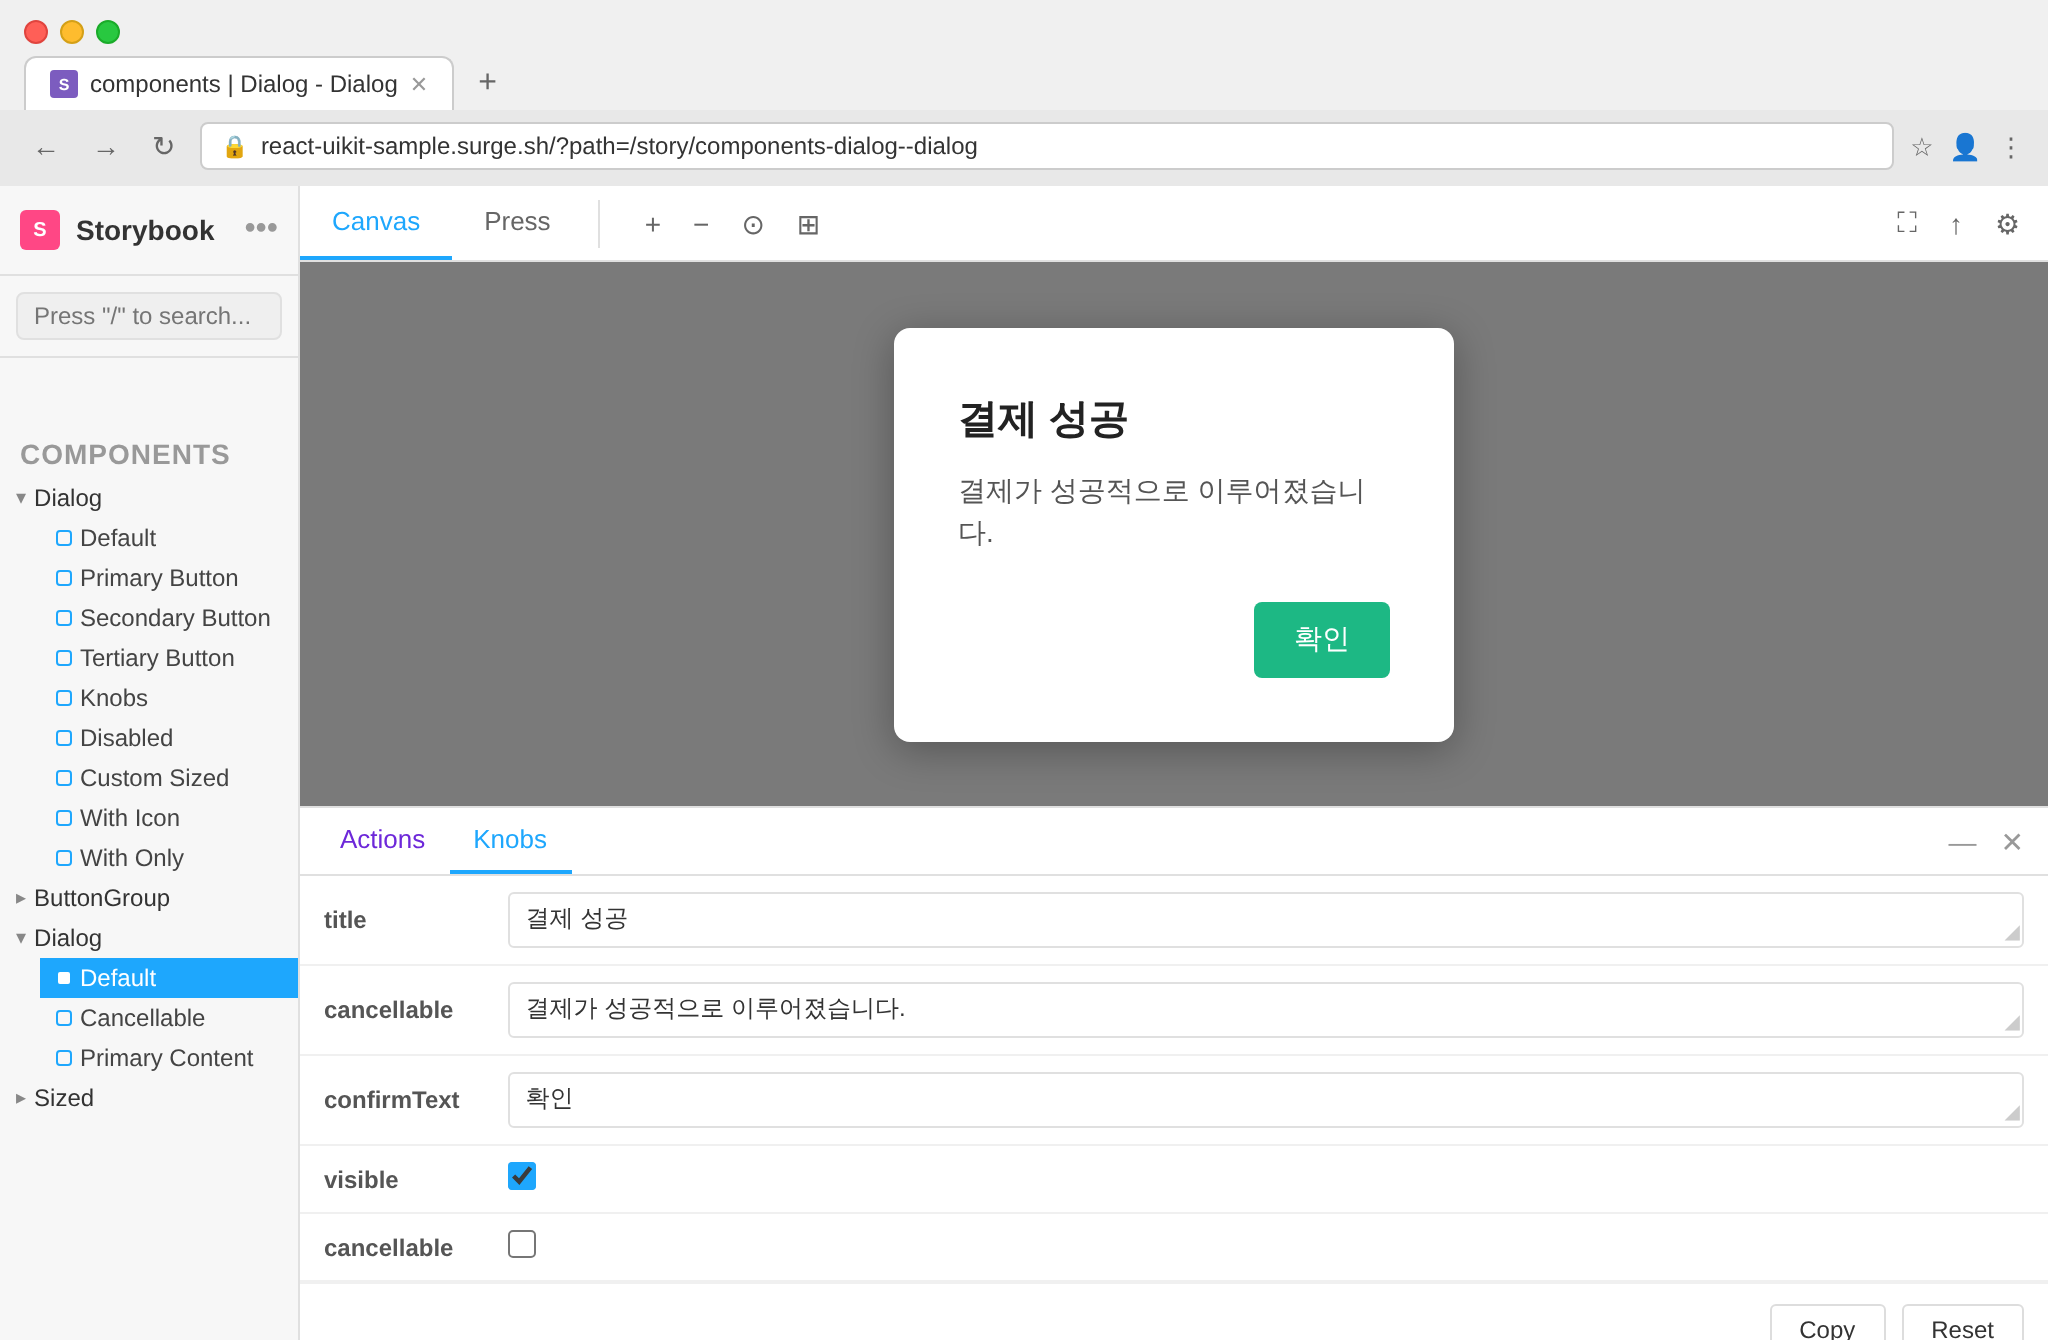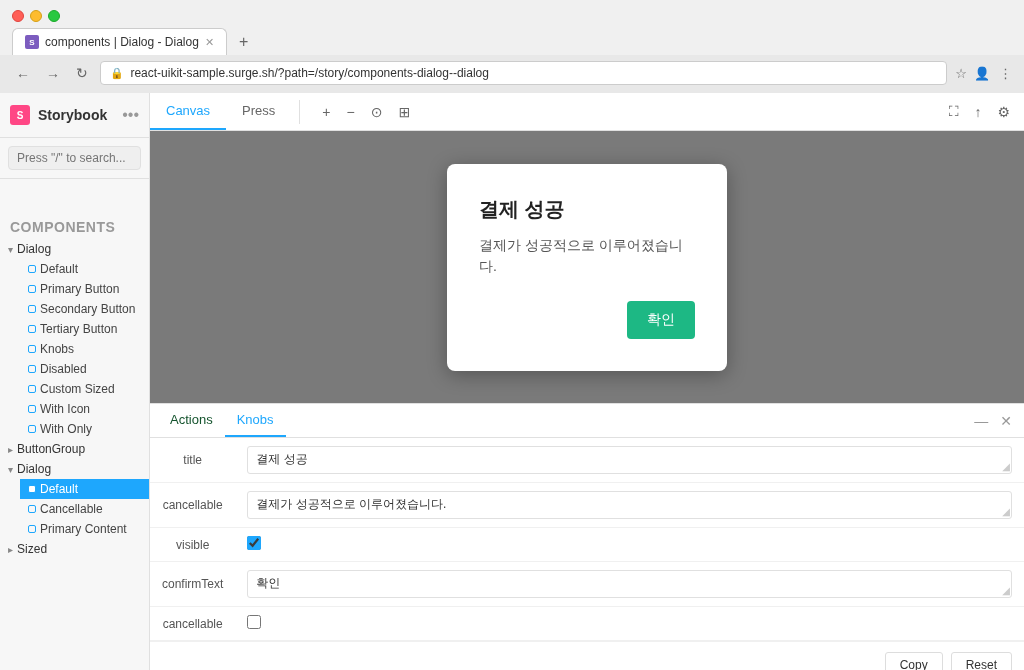--- a/index.html
+++ b/index.html
@@ -145,32 +145,32 @@
       padding: 10px 20px; font-size: 14px; cursor: pointer; font-weight: 500;
     }
 
     
     .bottom-panel { border-top: 1px solid #e0e0e0; background: white; }
     .bottom-tabs {
       display: flex; align-items: center; border-bottom: 1px solid #e0e0e0;
       padding: 0 8px;
     }
     .bottom-tab {
-      padding: 8px 12px; font-size: 13px; color: #14532d; cursor: pointer;
+      padding: 8px 12px; font-size: 13px; color: #6d28d9; cursor: pointer;
       border-bottom: 2px solid transparent;
     }
     .bottom-tab.active { color: #1ea7fd; border-bottom-color: #1ea7fd; font-weight: 500; }
     .bottom-tab-actions { margin-left: auto; display: flex; gap: 4px; }
     .bottom-tab-btn { background: none; border: none; color: #999; cursor: pointer; padding: 4px; font-size: 14px; }
 
     
     .knobs-table { width: 100%; border-collapse: collapse; }
     .knobs-table tr { border-bottom: 1px solid #f0f0f0; }
     .knobs-table td { padding: 8px 12px; font-size: 12px; vertical-align: middle; }
-    .knobs-table td:first-child { color: #555; width: 120px; font-weight: 400; text-align: center; }
+    .knobs-table td:first-child { color: #555; width: 120px; font-weight: 700; }
     .knobs-table td:last-child { width: 100%; }
 
     .knob-input {
       width: 100%; border: 1px solid #e0e0e0; border-radius: 3px;
       padding: 4px 8px; font-size: 12px; color: #333; background: white;
     }
     .knob-input-wrapper {
       position: relative; display: flex;
     }
     .knob-input-wrapper textarea {
@@ -383,32 +383,32 @@
           <tr>
             <td>cancellable</td>
             <td>
               <div class="knob-input-wrapper">
                 <textarea class="knob-input" style="">결제가 성공적으로 이루어졌습니다.</textarea>
                 <span class="resize-handle">◢</span>
               </div>
             </td>
           </tr>
           <tr>
-            <td>visible</td>
-            <td>
-              <input type="checkbox" class="knob-checkbox" checked="" style="">
-            </td>
-          </tr>
-          <tr>
             <td>confirmText</td>
             <td>
               <div class="knob-input-wrapper">
                 <textarea class="knob-input" style="">확인</textarea>
                 <span class="resize-handle">◢</span>
               </div>
+            </td>
+          </tr>
+          <tr>
+            <td>visible</td>
+            <td>
+              <input type="checkbox" class="knob-checkbox" checked="" style="">
             </td>
           </tr>
           <tr>
             <td>cancellable</td>
             <td>
               <input type="checkbox" class="knob-checkbox" style="">
             </td>
           </tr>
         </tbody>
       </table>

